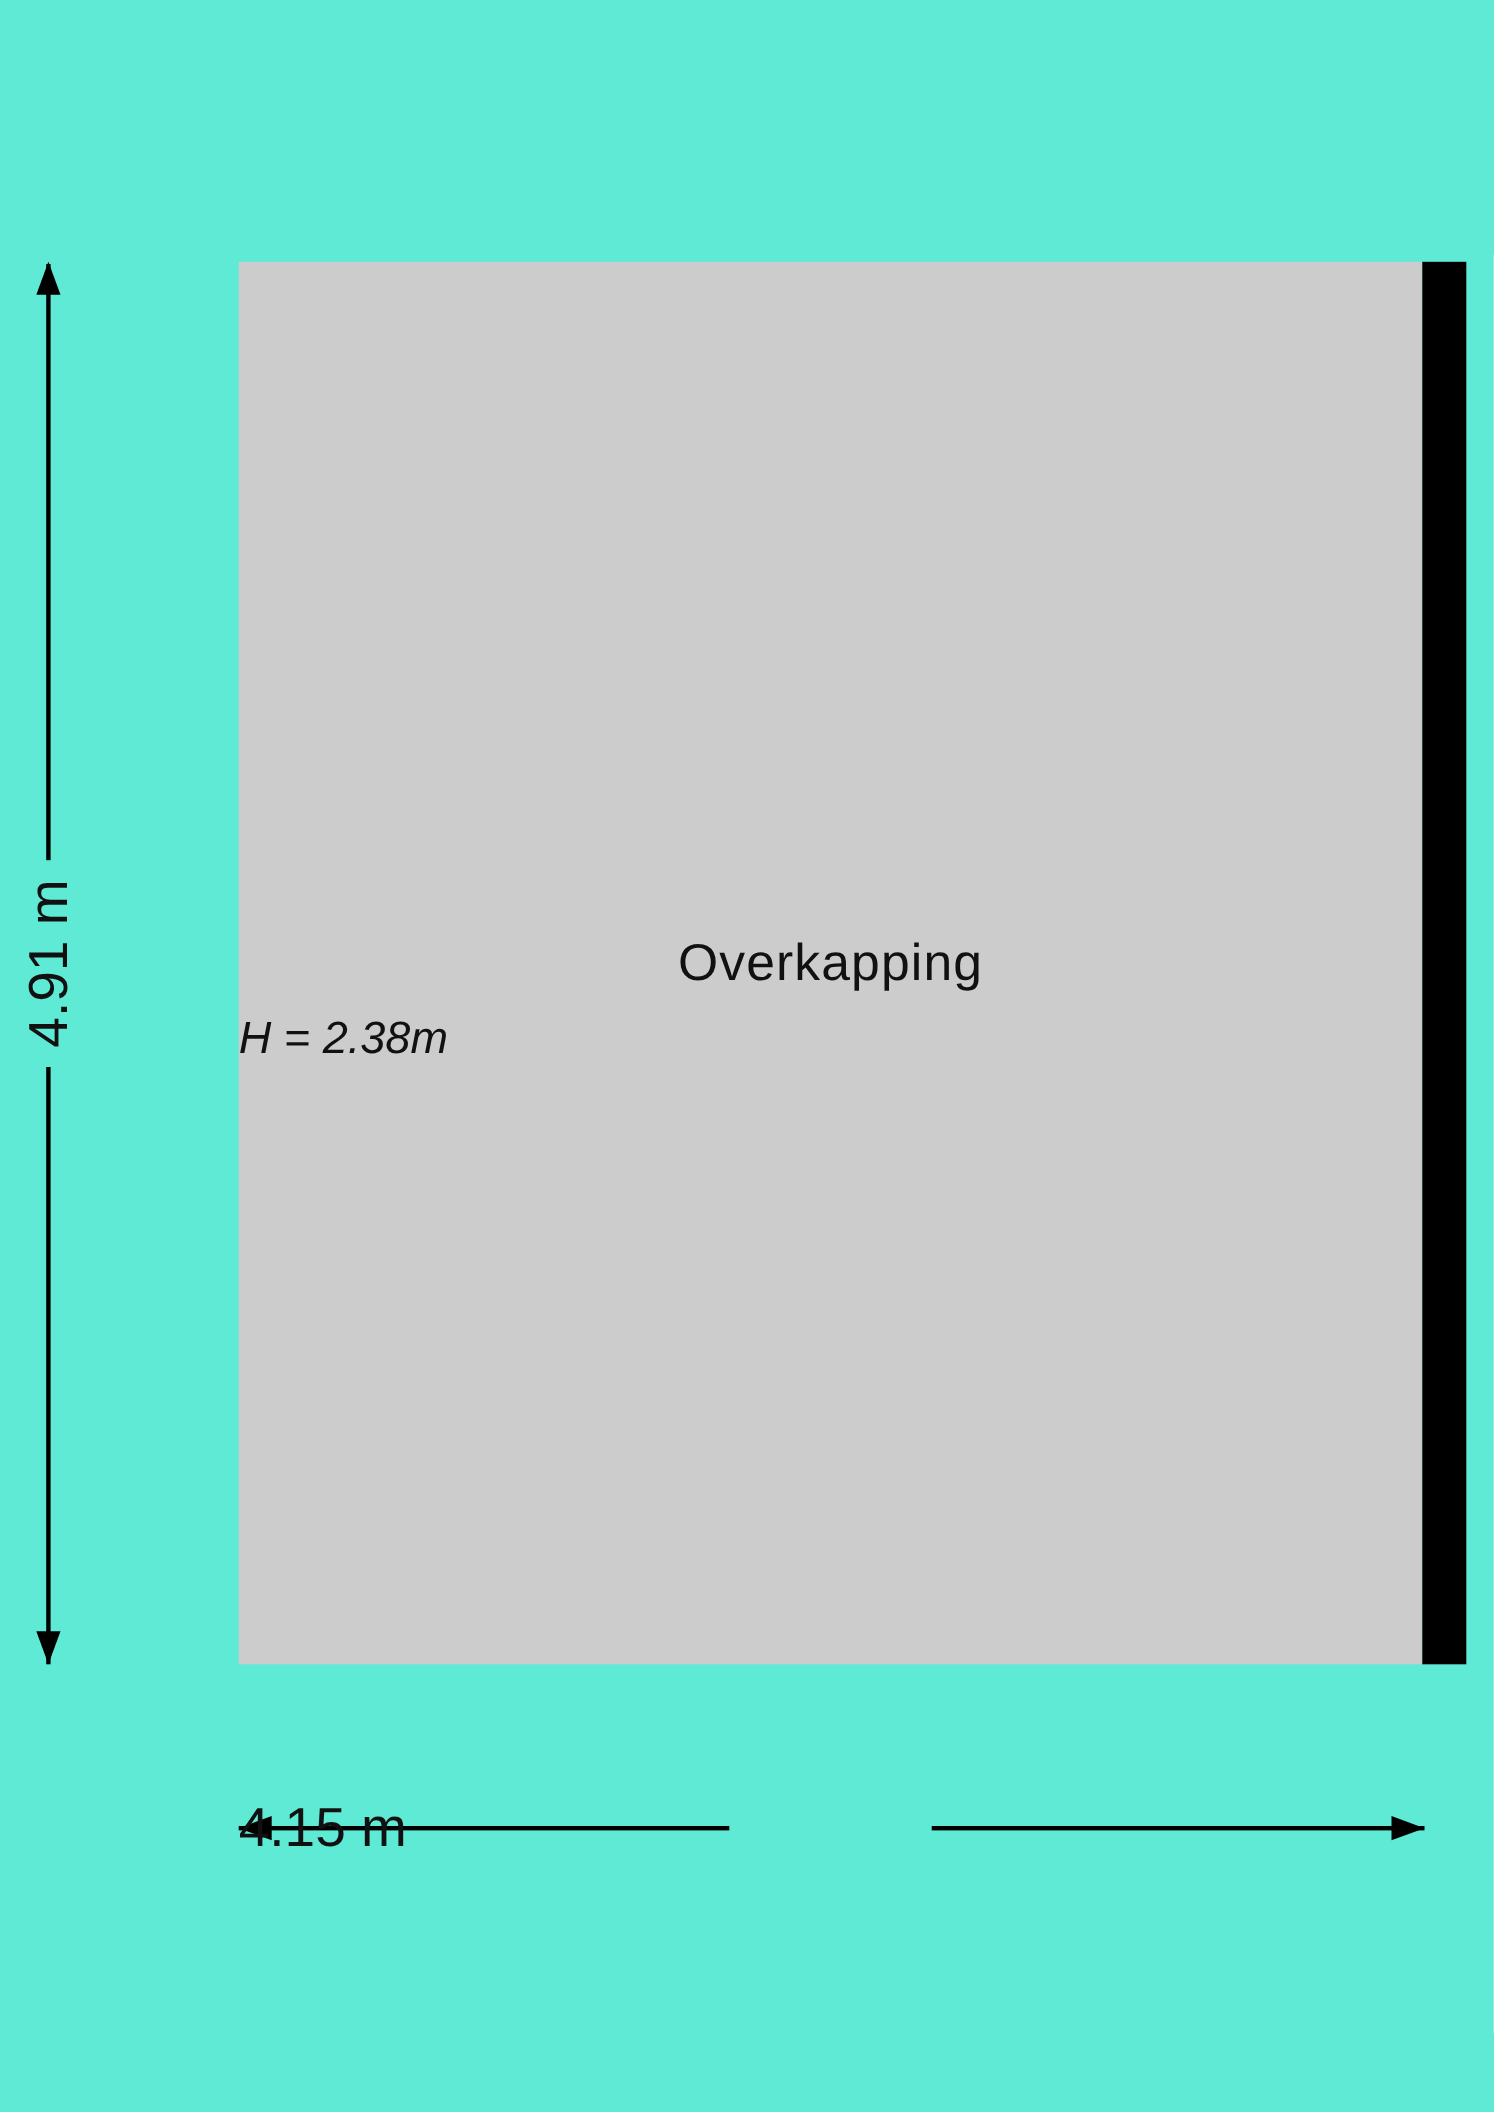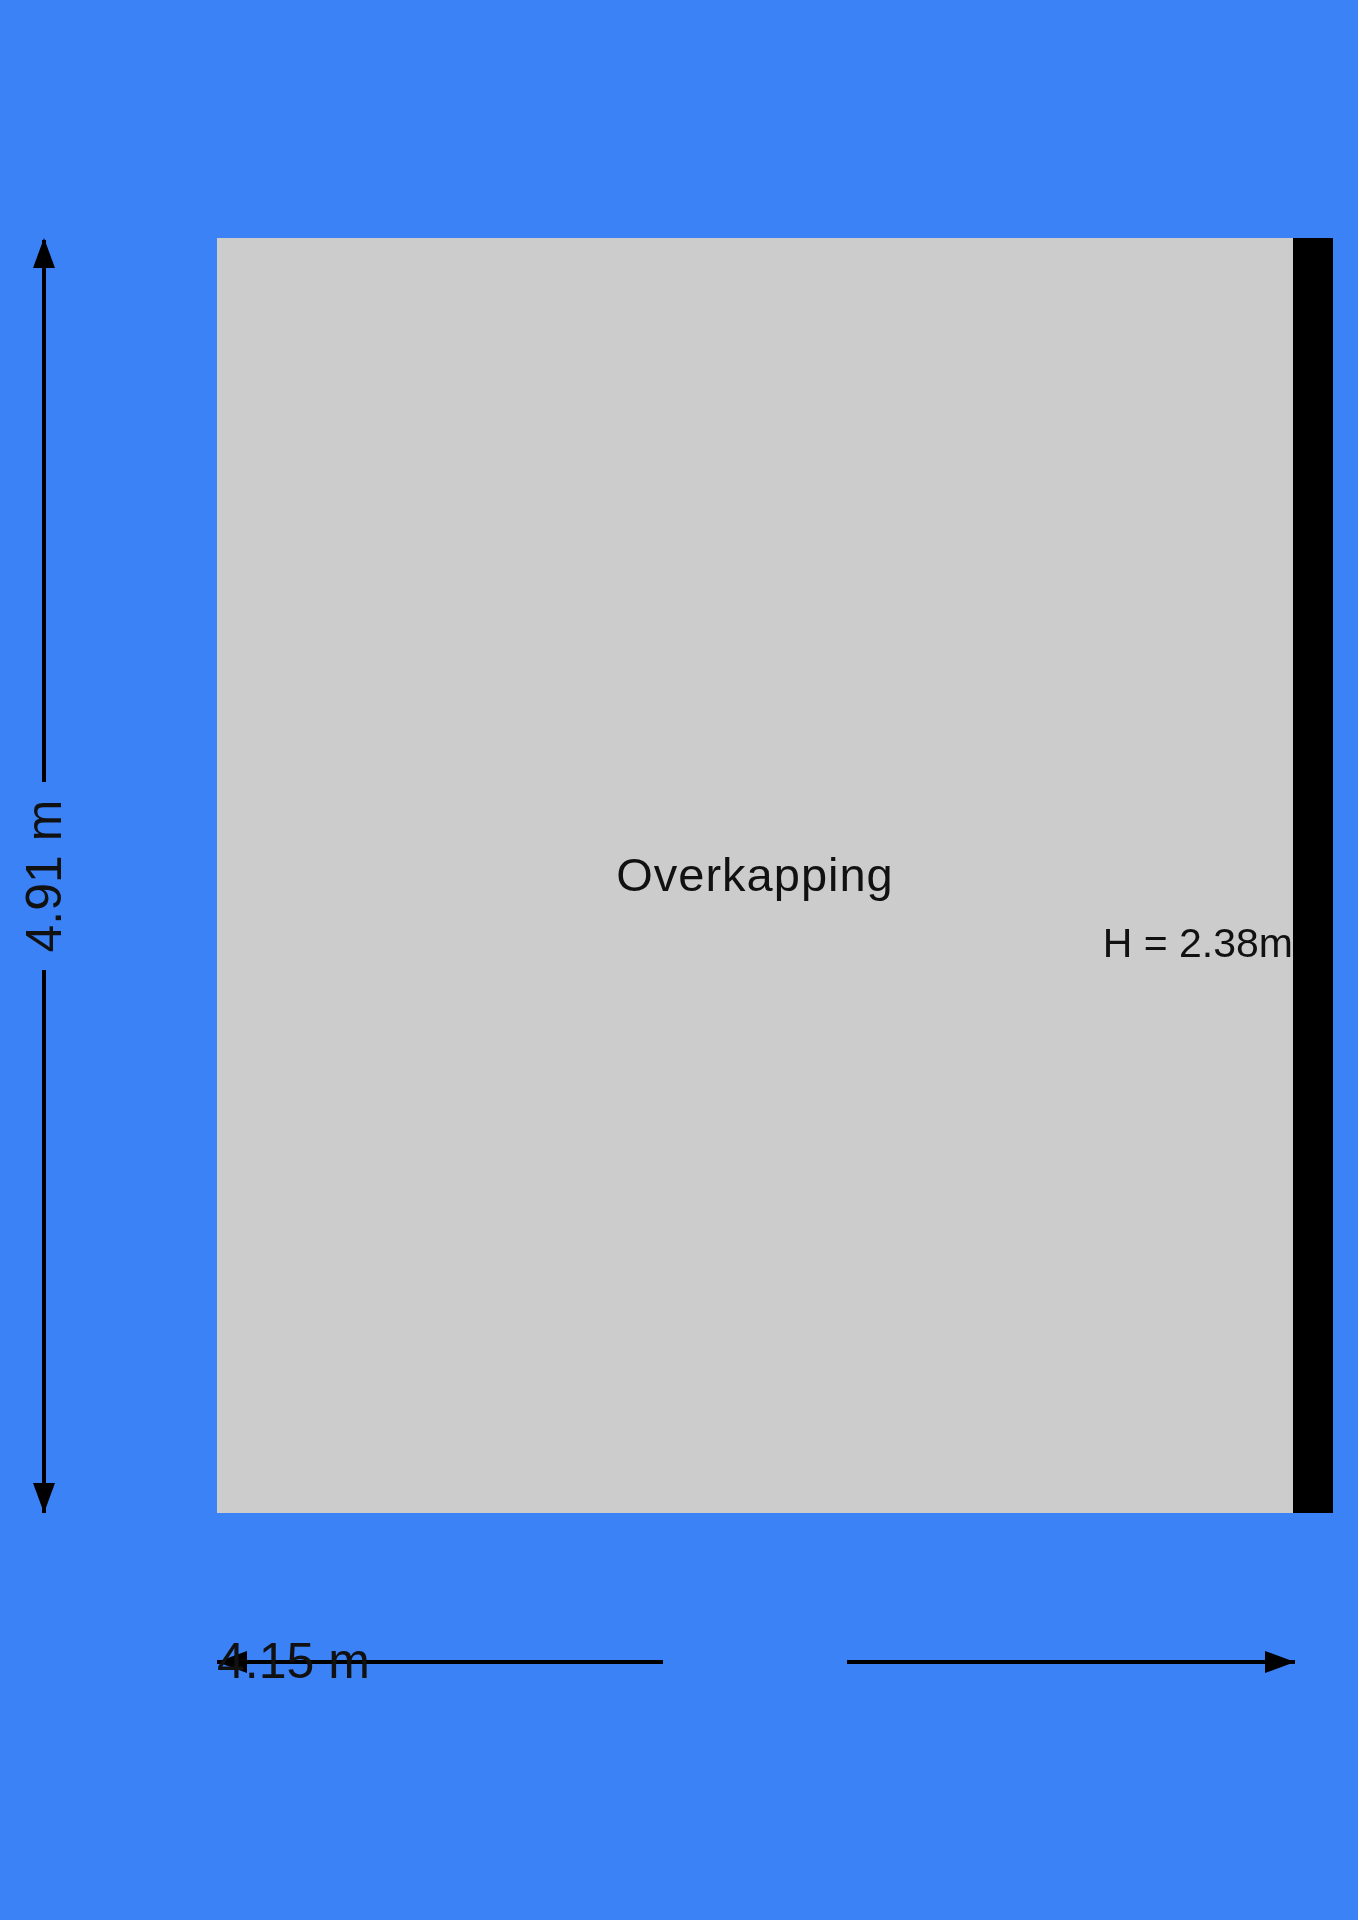--- a/index.html
+++ b/index.html
@@ -4,21 +4,21 @@
 <style>
   html, body {
     margin: 0;
     padding: 0;
     background: #ffffff;
   }
   .canvas {
     position: relative;
     width: 1358px;
     height: 1920px;
-    background: #3b82f6;
+    background: #5eead4;
     overflow: hidden;
     font-family: "Liberation Sans", sans-serif;
     color: #111111;
   }
 
   
   .room-area {
     position: absolute;
     left: 217px;
     top: 238px;
@@ -43,24 +43,25 @@
     font-size: 47px;
     line-height: 1;
     letter-spacing: 1px;
     color: #111111;
   }
   .room-height-label {
     position: absolute;
     left: 217px;
     top: 923px;
     width: 1076px;
-    text-align: right;
+    text-align: left;
     font-size: 41px;
     line-height: 1;
     color: #111111;
+    font-style: italic;
   }
 
   
   .dim-line {
     position: absolute;
     background: #000000;
   }
   .v-seg-top    { left: 42px; top: 240px;  width: 4px; height: 542px; }
   .v-seg-bottom { left: 42px; top: 970px;  width: 4px; height: 543px; }
   .h-seg-left   { left: 217px; top: 1660px; width: 446px; height: 4px; }

